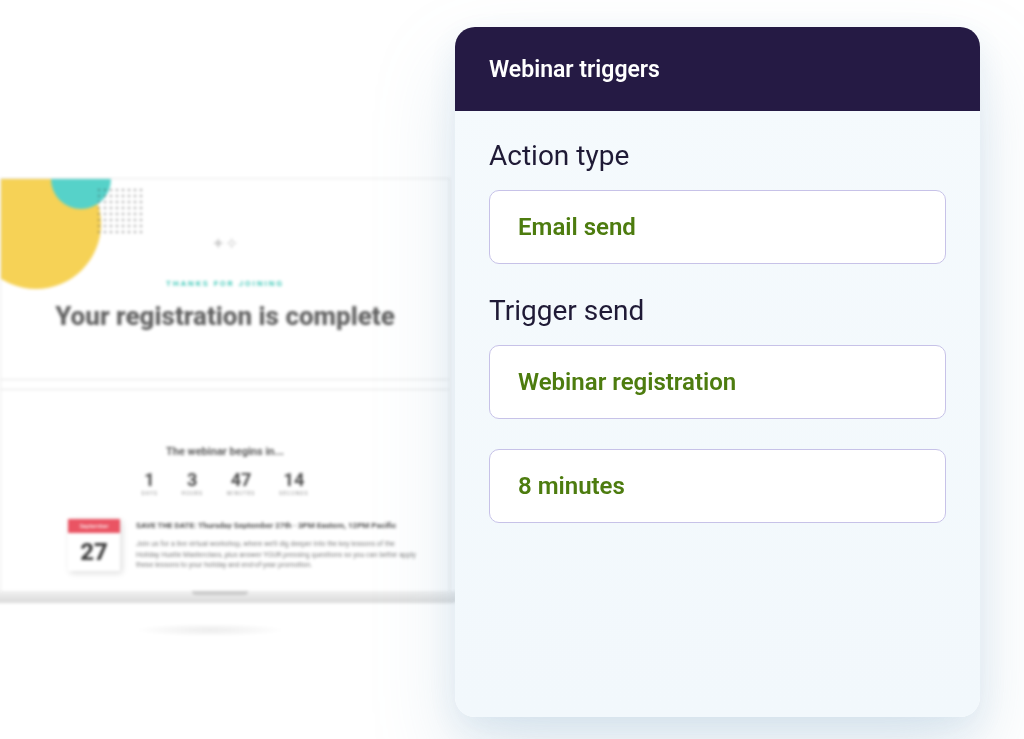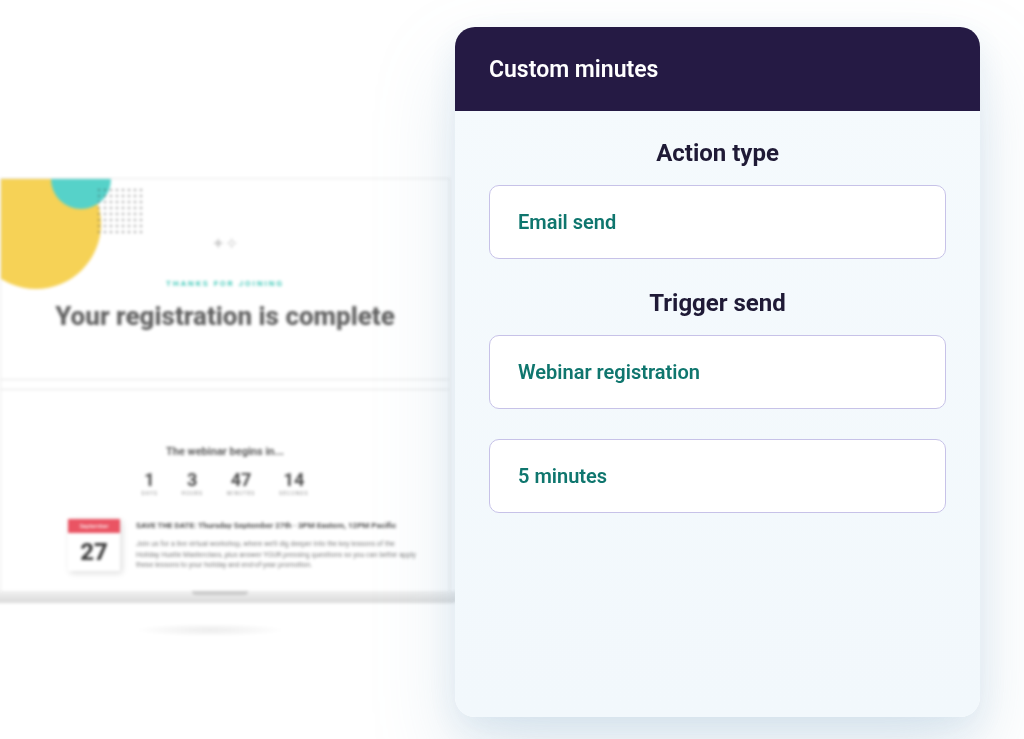--- a/index.html
+++ b/index.html
@@ -229,36 +229,35 @@
       font-size: 23px;
       font-weight: 600;
     }
     .panel-body {
       padding: 28px 34px 20px 34px;
     }
     .field-group {
       margin-bottom: 30px;
     }
     .field-label {
-      font-size: 24px;
-      font-weight: 700;
+      font-size: 28px;
+      font-weight: 400;
       color: #1f1a36;
       margin-bottom: 18px;
-      text-align: center;
     }
     .field-input {
       width: 100%;
       height: 74px;
       background: #ffffff;
       border: 1.5px solid #c7c2e8;
       border-radius: 10px;
       padding: 0 28px;
-      font-size: 20px;
+      font-size: 24px;
       font-weight: 600;
-      color: #0f766e;
+      color: #4d7c0f;
       display: flex;
       align-items: center;
       cursor: pointer;
     }
   </style>
 </head>
 <body>
 
 <div class="laptop-mockup">
   <div class="laptop-screen">
@@ -297,34 +296,34 @@
     <div class="desc-text">Join us for a live virtual workshop, where we'll dig deeper into the key lessons of the Holiday Hustle Masterclass, plus answer YOUR pressing questions so you can better apply these lessons to your holiday and end-of-year promotion.</div>
   </div>
   <div class="laptop-base">
     <div class="laptop-notch"></div>
   </div>
   <div class="mockup-shadow"></div>
 </div>
 
 <div class="panel">
   <div class="panel-header">
-    <span>Custom minutes</span>
+    <span>Webinar triggers</span>
   </div>
   <div class="panel-body">
     <div class="field-group">
       <div class="field-label">Action type</div>
       <div class="field-input">
         <span>Email send</span>
       </div>
     </div>
     <div class="field-group">
       <div class="field-label">Trigger send</div>
       <div class="field-input">
         <span>Webinar registration</span>
       </div>
     </div>
     <div class="field-group">
       <div class="field-input">
-        <span>5 minutes</span>
+        <span>8 minutes</span>
       </div>
     </div>
   </div>
 </div>
 
 </body></html>

